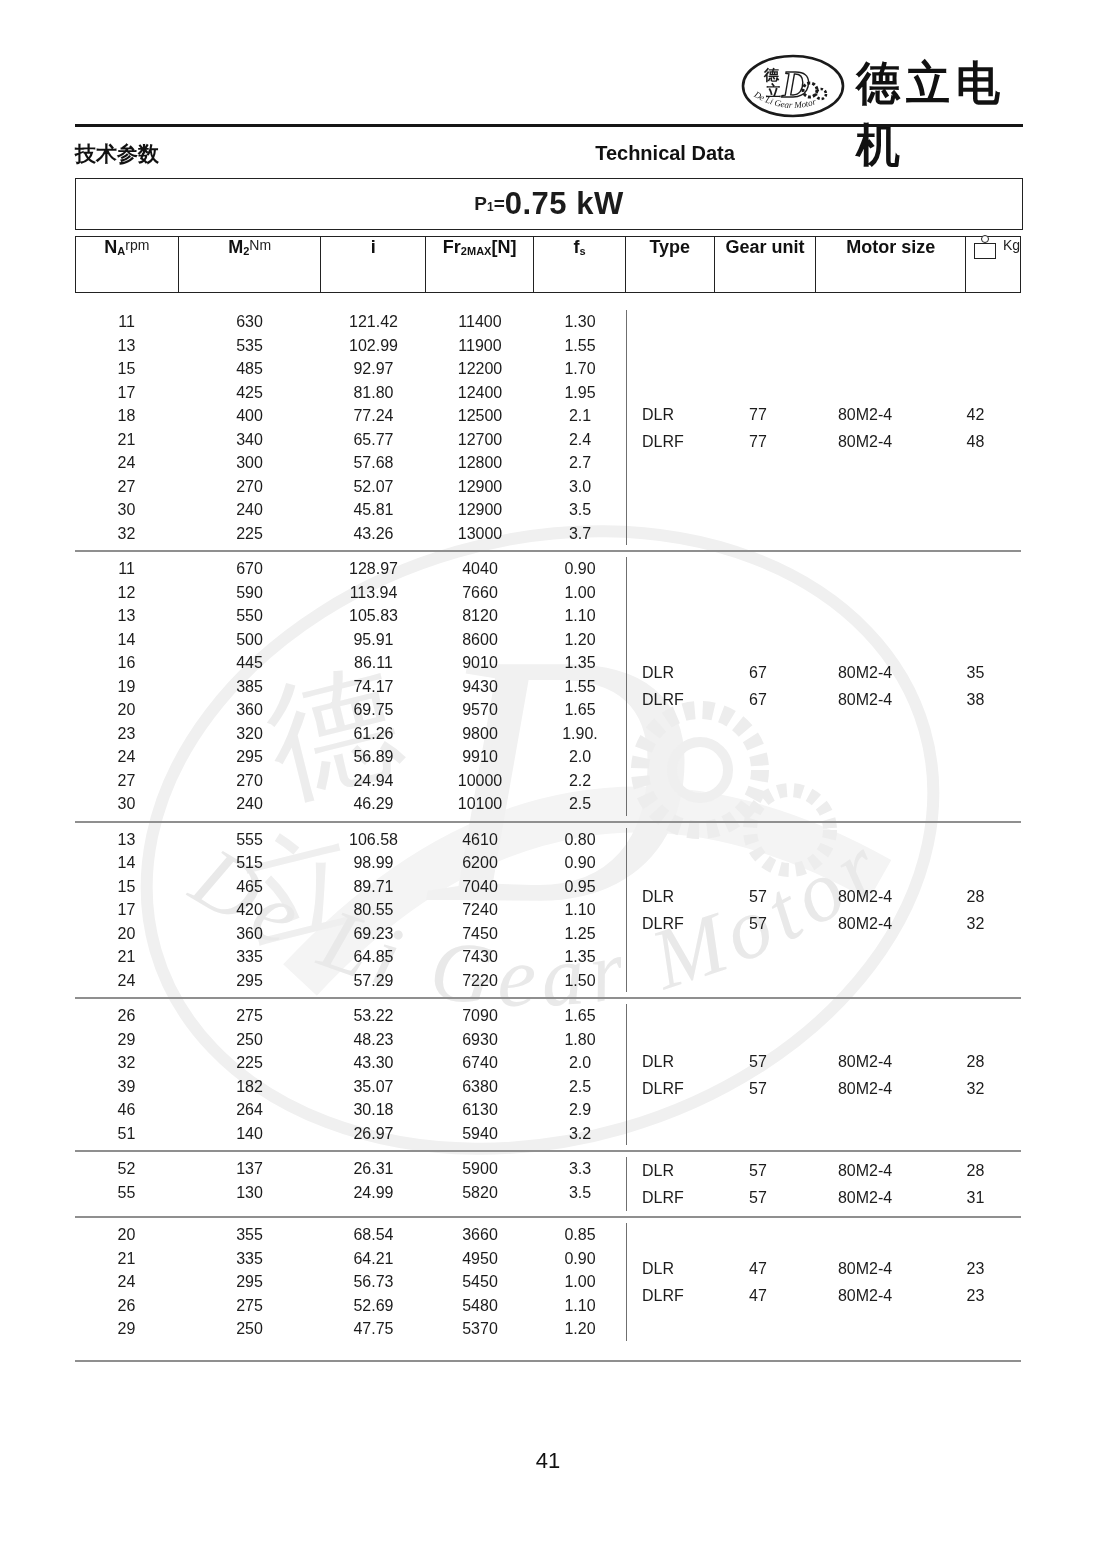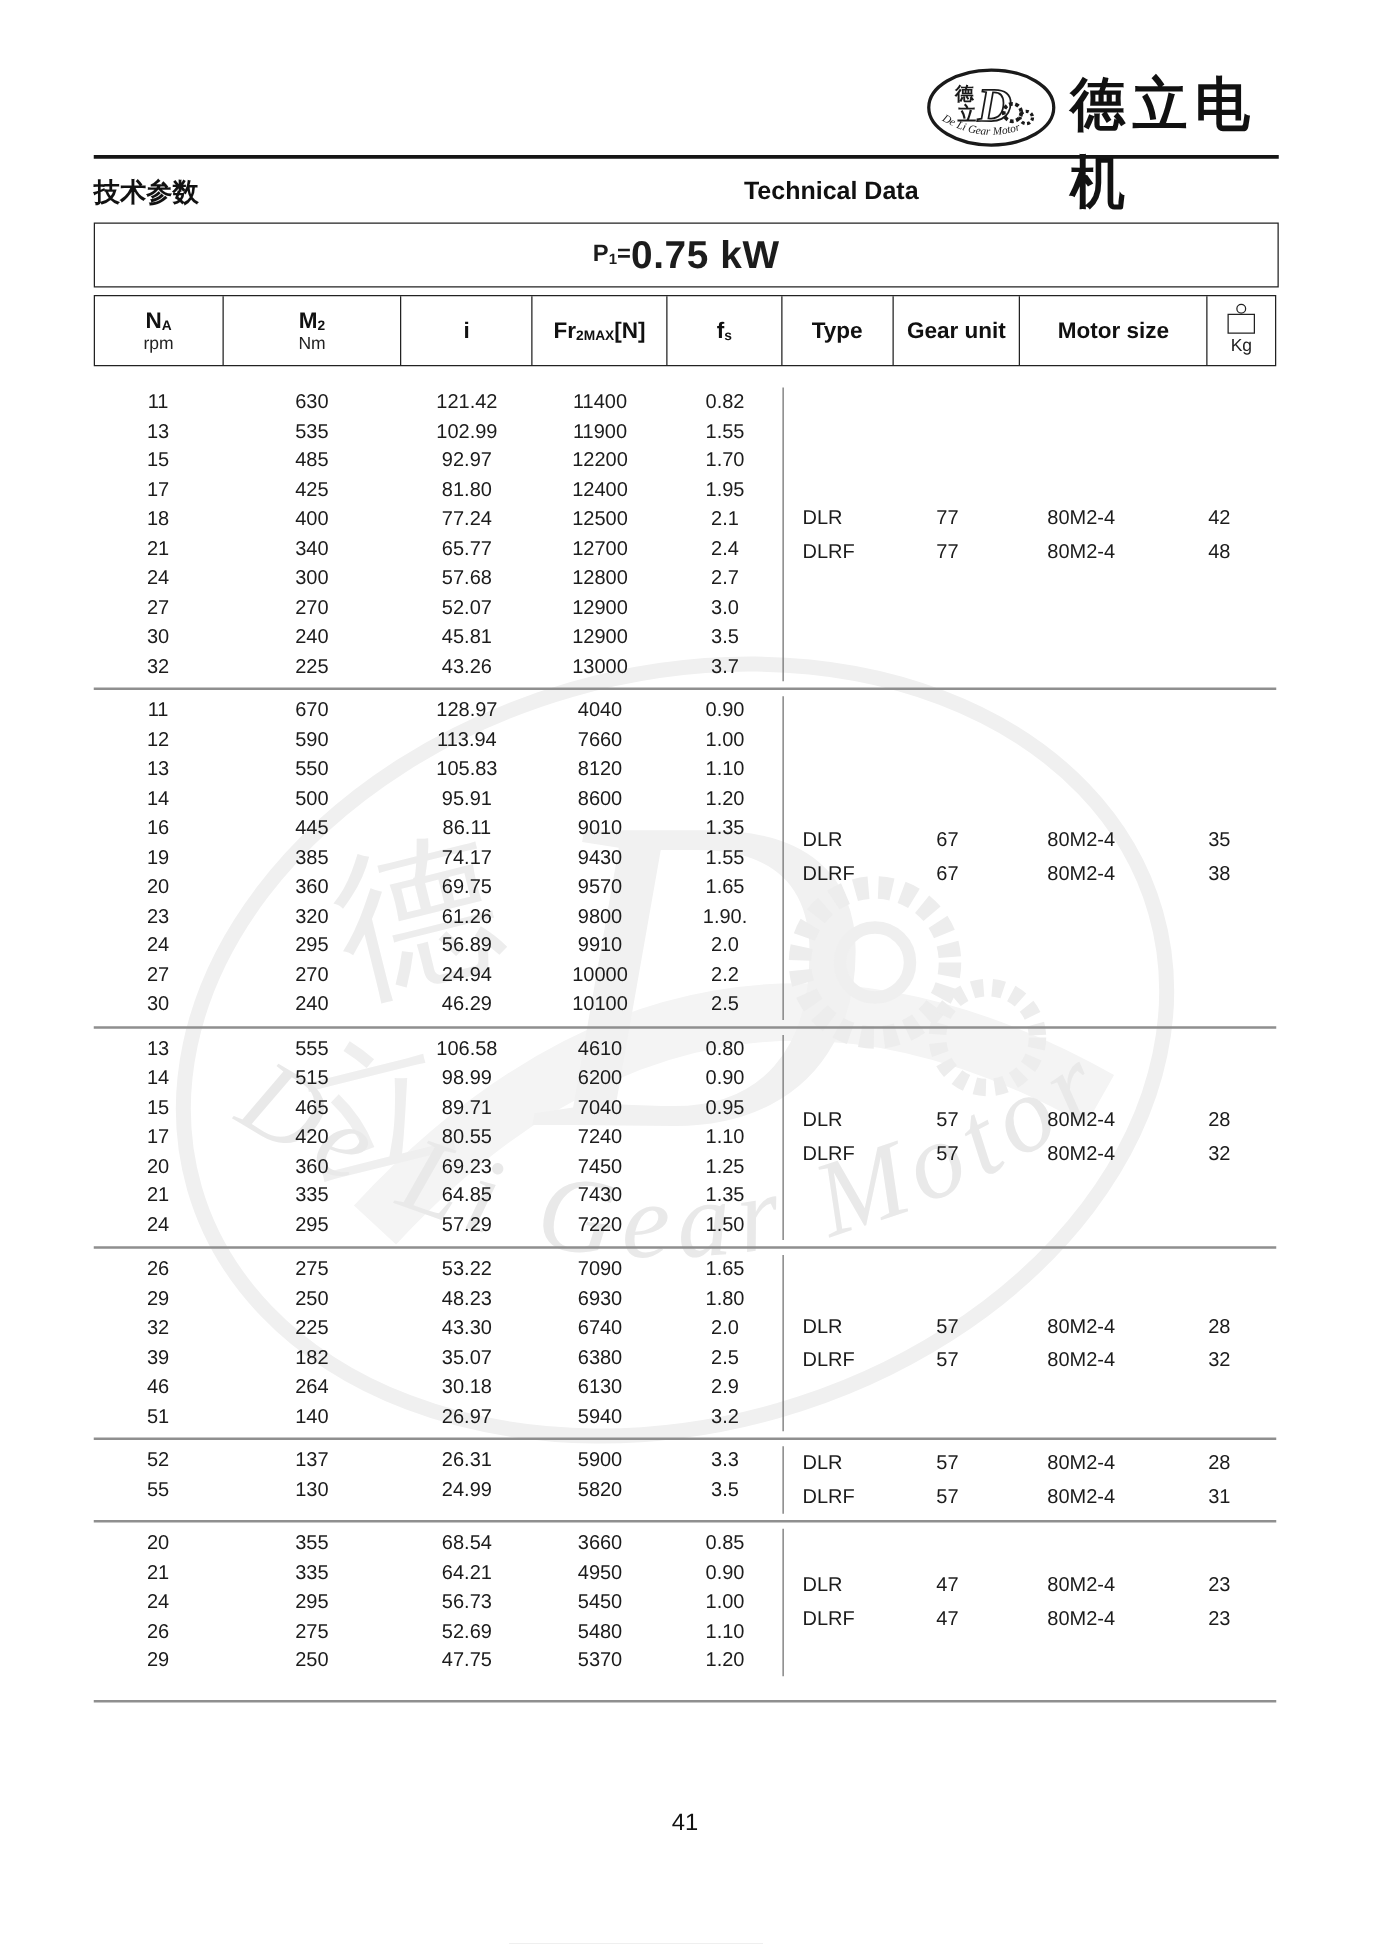--- a/index.html
+++ b/index.html
@@ -31,21 +31,21 @@
   .pbox .psub{font-size:12px; font-weight:bold; vertical-align:baseline; position:relative; top:3px;}
   .pbox .peq{font-size:19px; font-weight:bold;}
   .pbox .pval{font-size:31px; font-weight:bold; letter-spacing:0.5px;}
   
   .thead{
     position:absolute; left:75px; top:236px; width:946px; height:57px;
     border:1.5px solid #222; box-sizing:border-box; display:flex; background:transparent;
   }
   .hc{
     border-right:1.4px solid #222; box-sizing:border-box;
-    display:flex; flex-direction:column; align-items:center; justify-content:center;
+    display:flex; flex-direction:row; align-items:flex-start; justify-content:center;
     line-height:1.12;
   }
   .hc:last-child{border-right:none;}
   .hc .h-main{font-size:18px; font-weight:bold; color:#111;}
   .hc .h-sub{font-size:11px; font-weight:bold; position:relative; top:2px;}
   .hc .h-unit{font-size:14px; color:#222; margin-top:1px;}
   .w0{width:103px}.w1{width:143px}.w2{width:105px}.w3{width:108px}.w4{width:92px}
   .w5{width:89px}.w6{width:102px}.w7{width:150px}.w8{width:54px}
   .kg-icon{width:20px; height:14px; border:1.6px solid #222; position:relative; margin:6px auto 1px auto;}
   .kg-icon::before{
@@ -63,21 +63,21 @@
     width:394px; border-left:1.4px solid #6f6f6f;
     display:flex; flex-direction:column; justify-content:center;
   }
   .type-row{display:flex; line-height:27px; font-size:16px;}
   .tcell{text-align:center;}
   .t0{width:89px; text-align:left; padding-left:15px; box-sizing:border-box;}
   .t1{width:84px}.t2{width:130px}.t3{width:91px}
   .block-sep{height:2px; background:#8f8f8f; width:946px;}
   .block-sep.last{margin-top:14px;}
   
-  .page-num{position:absolute; left:75px; top:1448px; width:946px; text-align:center; font-size:19px; color:#111; z-index:1;}
+  .page-num{position:absolute; left:75px; top:1448px; width:946px; text-align:center; font-size:22px; color:#111; z-index:1;}
 </style>
 </head>
 <body>
 
 <div class="page">
 
   <svg class="wm" width="1100" height="1555" viewBox="0 0 1100 1555" aria-hidden="true">
     <g transform="rotate(-16 540 840)">
       <ellipse cx="540" cy="840" rx="400" ry="300" fill="none" stroke="#f0f0f0" stroke-width="12"></ellipse>
     </g>
@@ -154,21 +154,21 @@
   </div>
 
   <div class="tbody">
       <div class="block">
         <div class="block-left">
           <div class="data-row">
             <div class="cell c0">11</div>
             <div class="cell c1">630</div>
             <div class="cell c2">121.42</div>
             <div class="cell c3">11400</div>
-            <div class="cell c4">0.82</div>
+            <div class="cell c4">1.30</div>
           </div>
           <div class="data-row">
             <div class="cell c0">13</div>
             <div class="cell c1">535</div>
             <div class="cell c2">102.99</div>
             <div class="cell c3">11900</div>
             <div class="cell c4">1.55</div>
           </div>
           <div class="data-row">
             <div class="cell c0">15</div>

